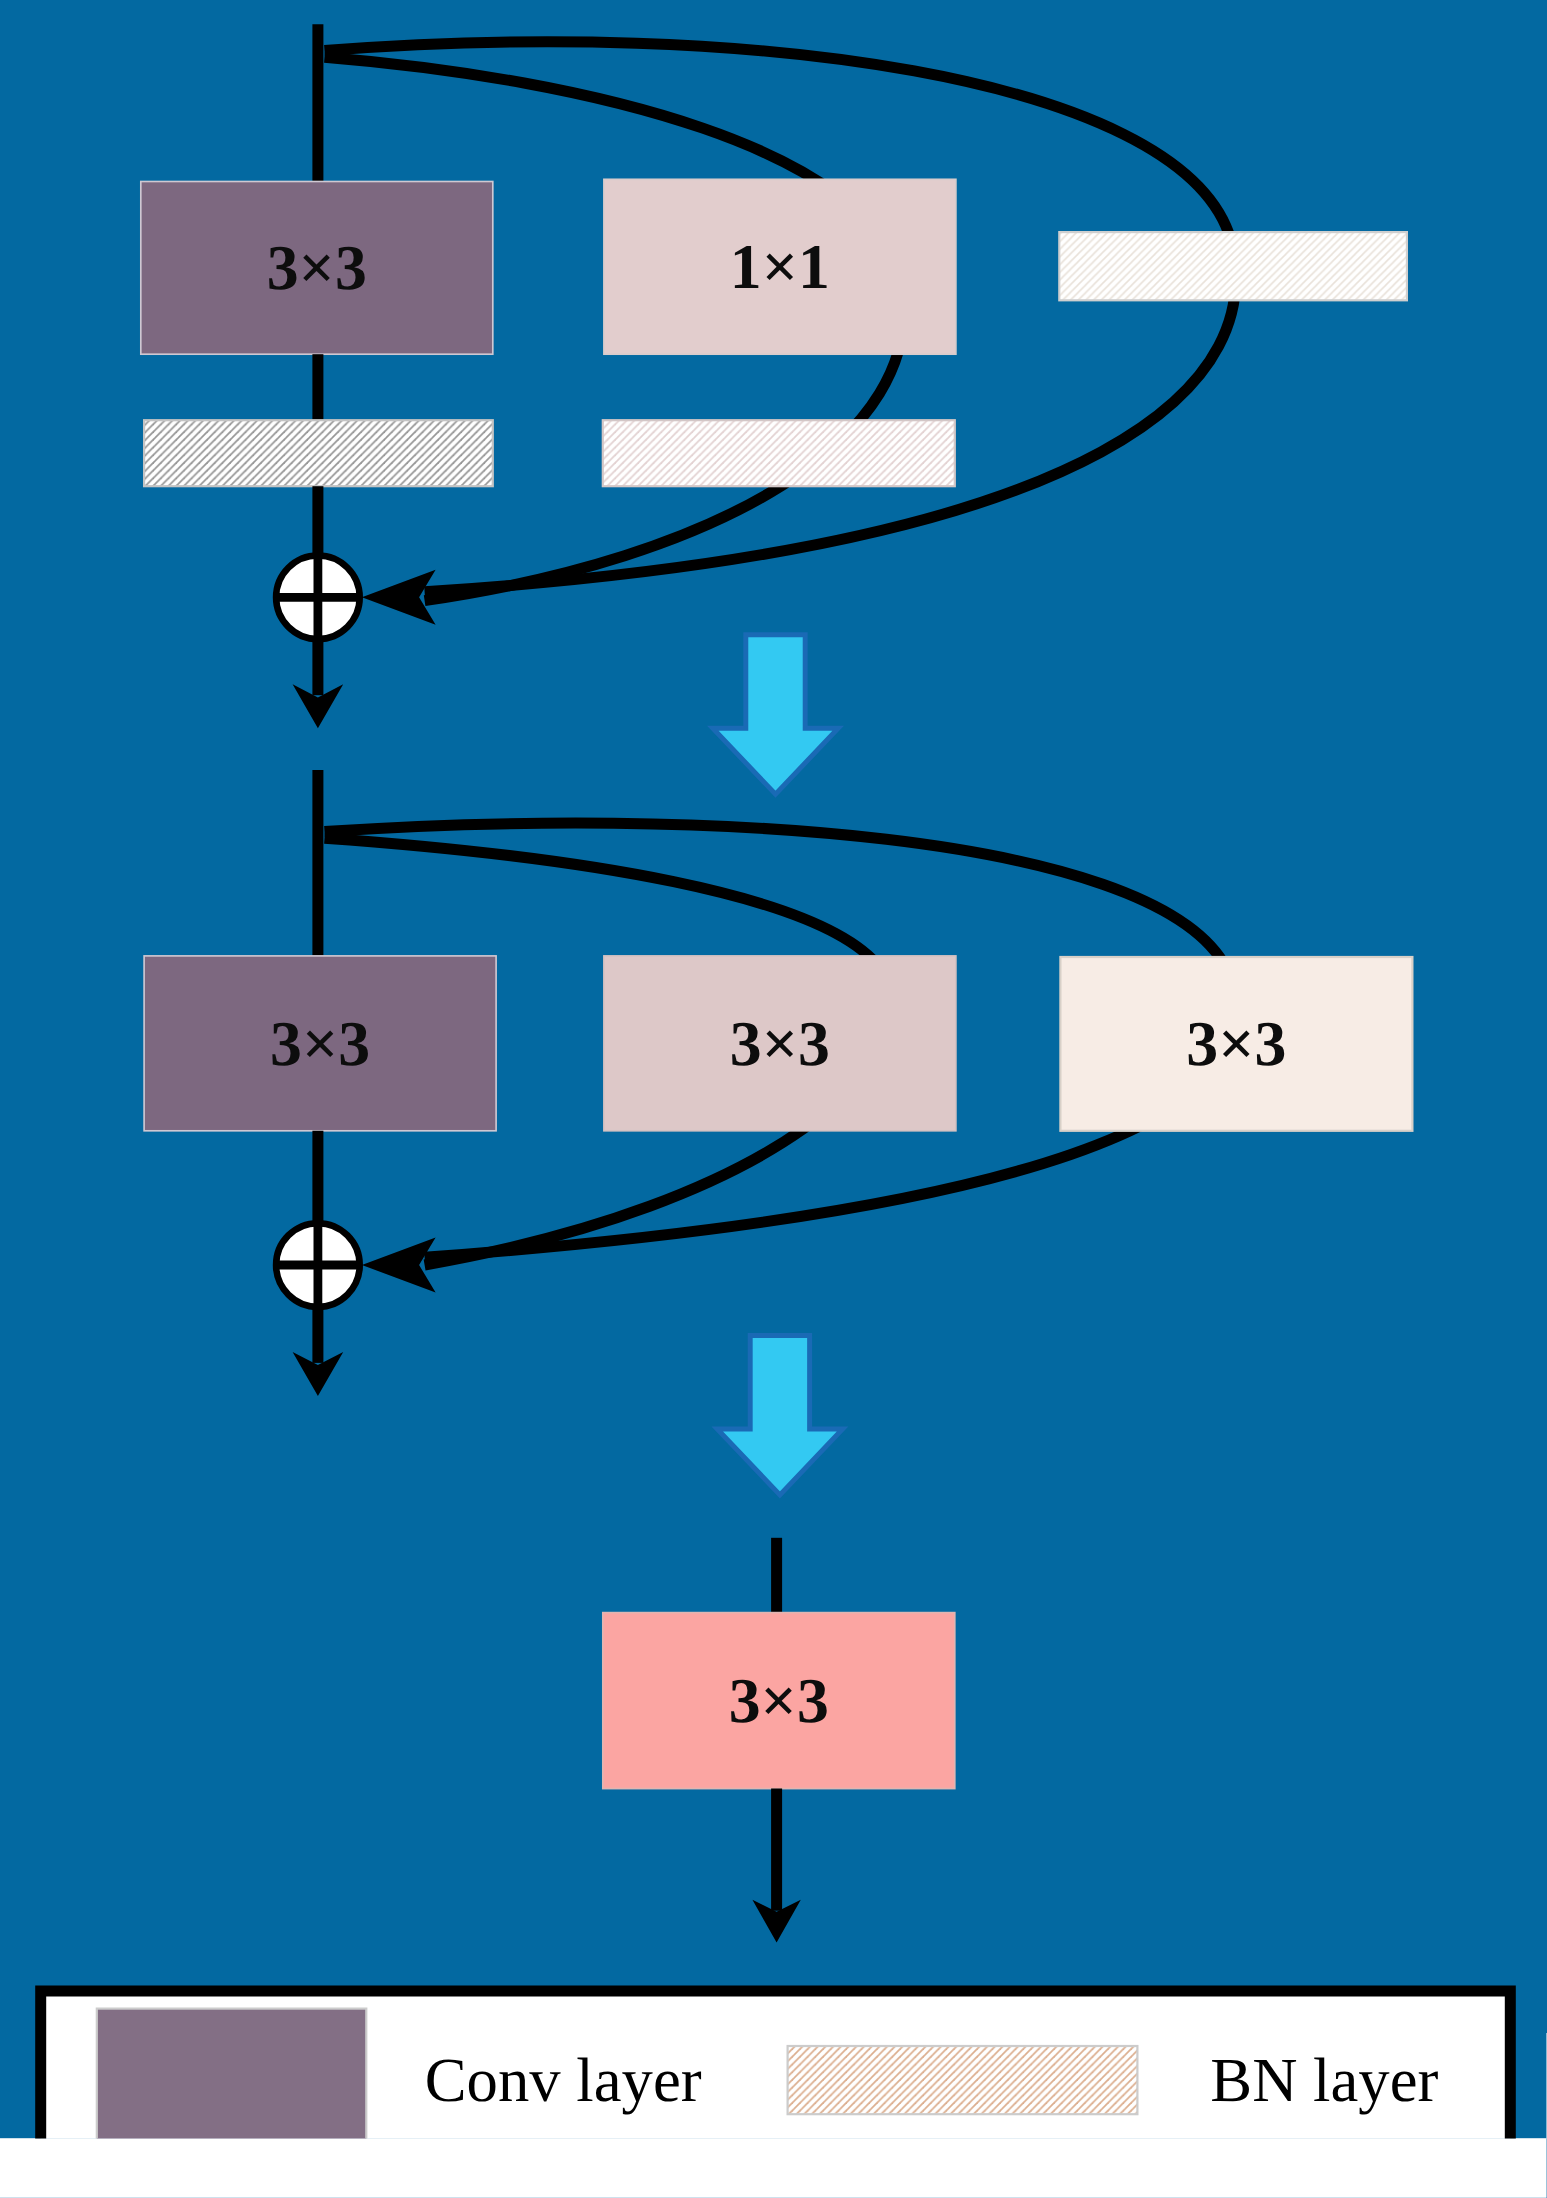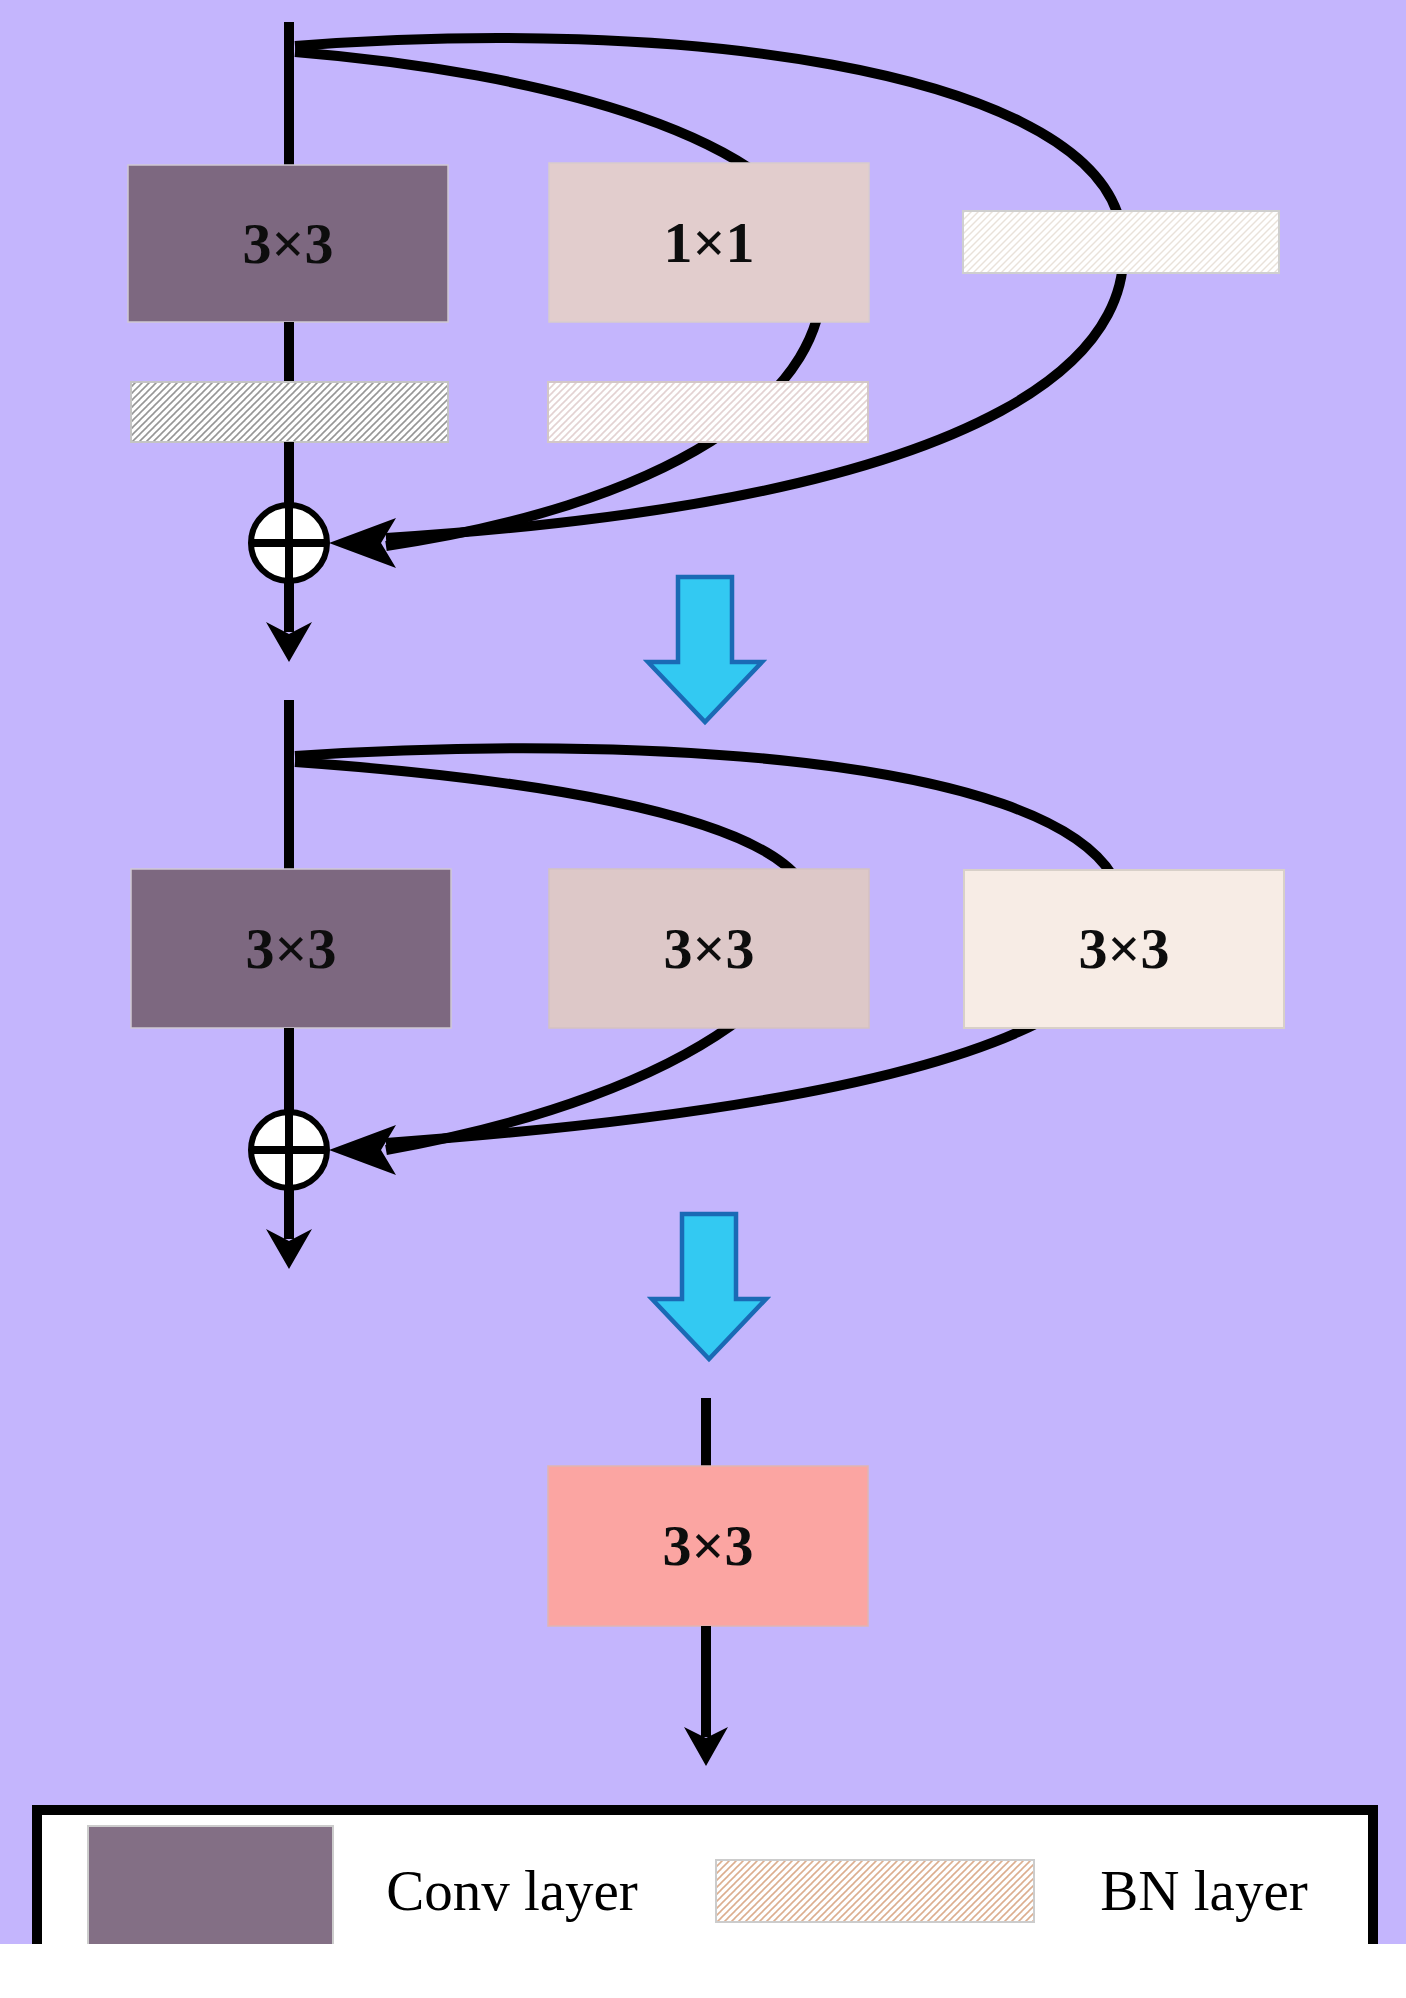--- a/index.html
+++ b/index.html
@@ -4,21 +4,21 @@
 <style>
   html, body {
     margin: 0;
     padding: 0;
     background: #ffffff;
   }
   .page {
     width: 1406px;
     height: 1944px;
     position: relative;
-    background: #c4b5fd;
+    background: #0369a1;
   }
   svg { display: block; }
   text.box-label {
     font-family: "Liberation Serif", "DejaVu Serif", serif;
     font-weight: bold;
     font-size: 58px;
     fill: #0d0d0d;
   }
   text.legend-label {
     font-family: "Liberation Serif", "DejaVu Serif", serif;

